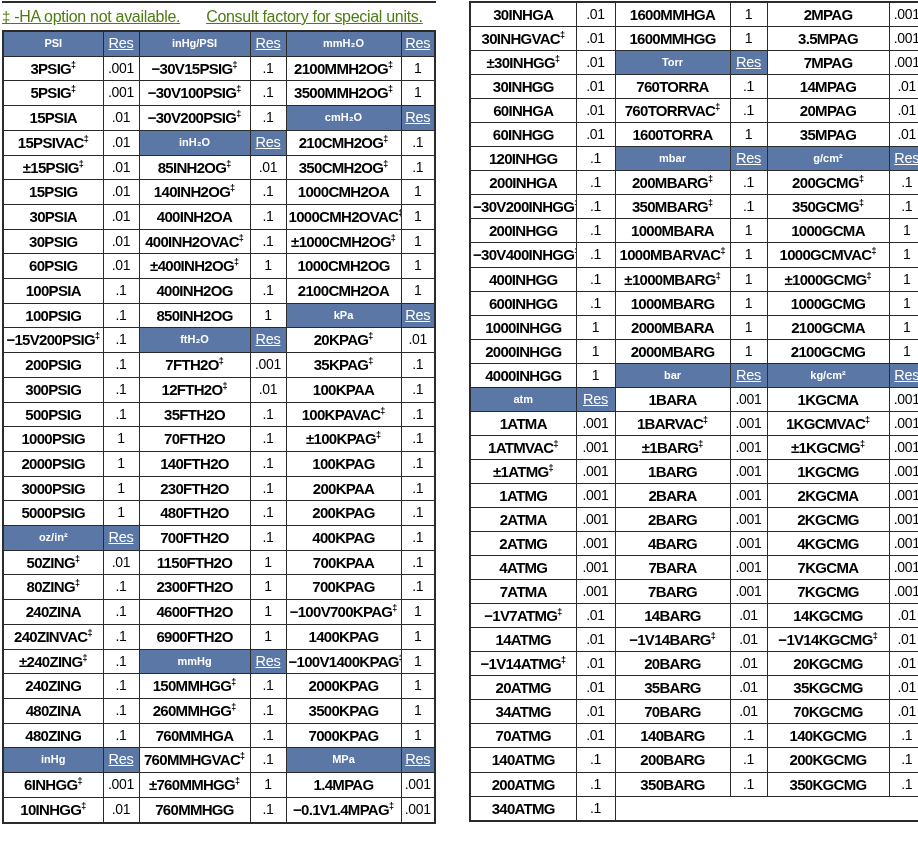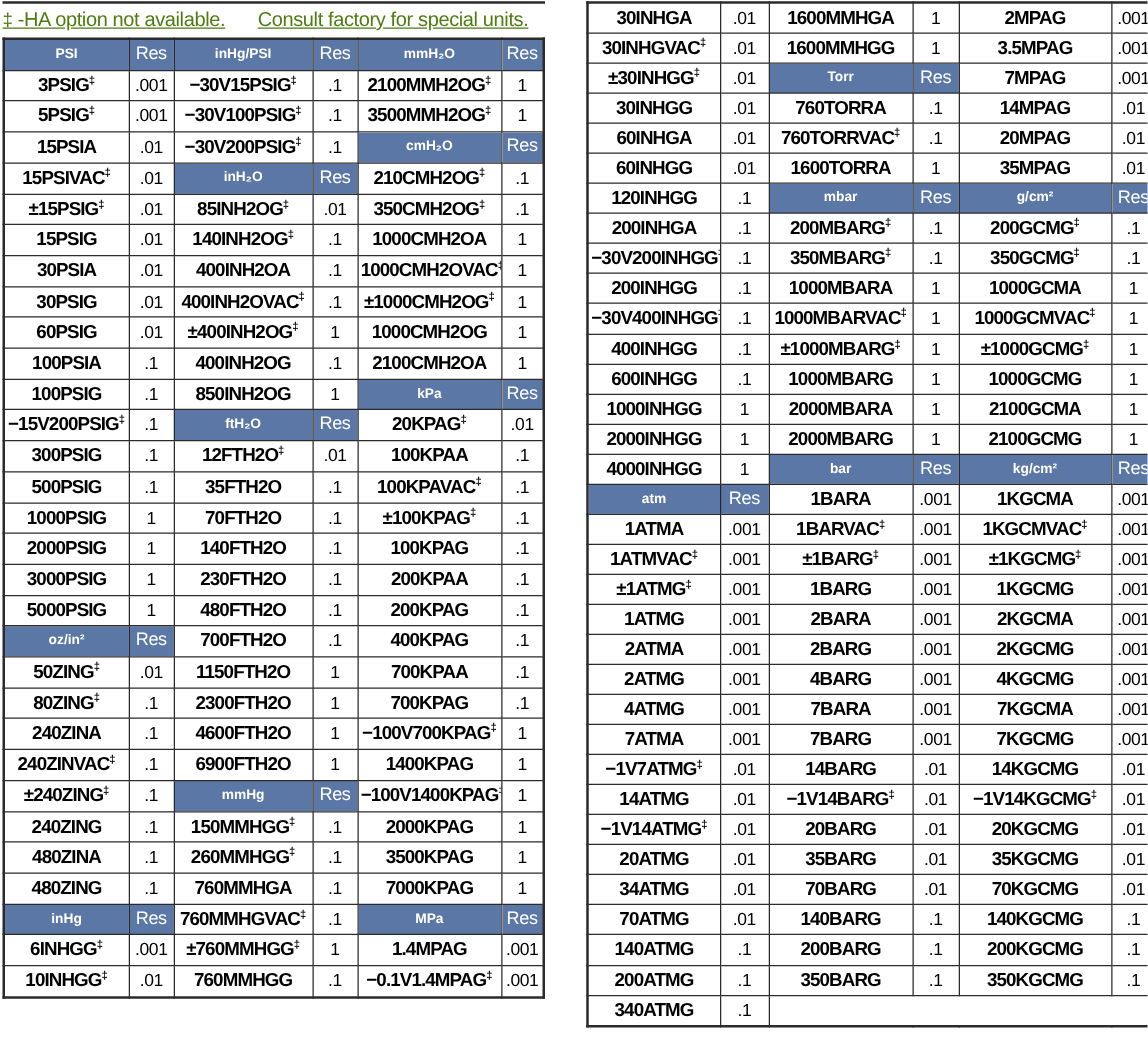--- a/index.html
+++ b/index.html
@@ -30,21 +30,21 @@
     border:1px solid var(--border);
     padding:0 2px;text-align:center;vertical-align:middle;
     white-space:nowrap;overflow:hidden;
   }
   #left-table td{height:23.7px;line-height:23.7px;}
   #right-table td{height:23.05px;line-height:23.05px;}
   td.val{font-weight:bold;font-size:15px;letter-spacing:-0.7px;}
   td.res{font-weight:normal;font-size:14px;letter-spacing:-0.3px;}
   td.hdr{background:var(--hdr-bg);color:var(--hdr-text);}
   td.hdr.val{font-size:11px;letter-spacing:0;text-align:center;}
-  td.hdr.res{font-size:14.5px;}
+  td.hdr.res{font-size:14.5px;text-decoration:underline;}
   td.empty{border-left-color:transparent;border-right-color:transparent;border-bottom-color:transparent;}
   sup{font-size:9px;letter-spacing:0;vertical-align:super;line-height:0;}
 </style>
 </head>
 <body>
 
 <div class="page">
   <div class="col-left">
     <div class="note">
       <span class="marker">‡</span><span> -HA option not available.</span><span class="gap">Consult factory for special units.</span>
@@ -157,20 +157,28 @@
           </tr>
           <tr>
             <td class="val">−15V200PSIG<sup>‡</sup></td>
             <td class="res">.1</td>
             <td class="val hdr">ftH₂O</td>
             <td class="res hdr">Res</td>
             <td class="val">20KPAG<sup>‡</sup></td>
             <td class="res">.01</td>
           </tr>
           <tr>
+            <td class="val">200PSIG</td>
+            <td class="res">.1</td>
+            <td class="val">7FTH2O<sup>‡</sup></td>
+            <td class="res">.001</td>
+            <td class="val">35KPAG<sup>‡</sup></td>
+            <td class="res">.1</td>
+          </tr>
+          <tr>
             <td class="val">300PSIG</td>
             <td class="res">.1</td>
             <td class="val">12FTH2O<sup>‡</sup></td>
             <td class="res">.01</td>
             <td class="val">100KPAA</td>
             <td class="res">.1</td>
           </tr>
           <tr>
             <td class="val">500PSIG</td>
             <td class="res">.1</td>

